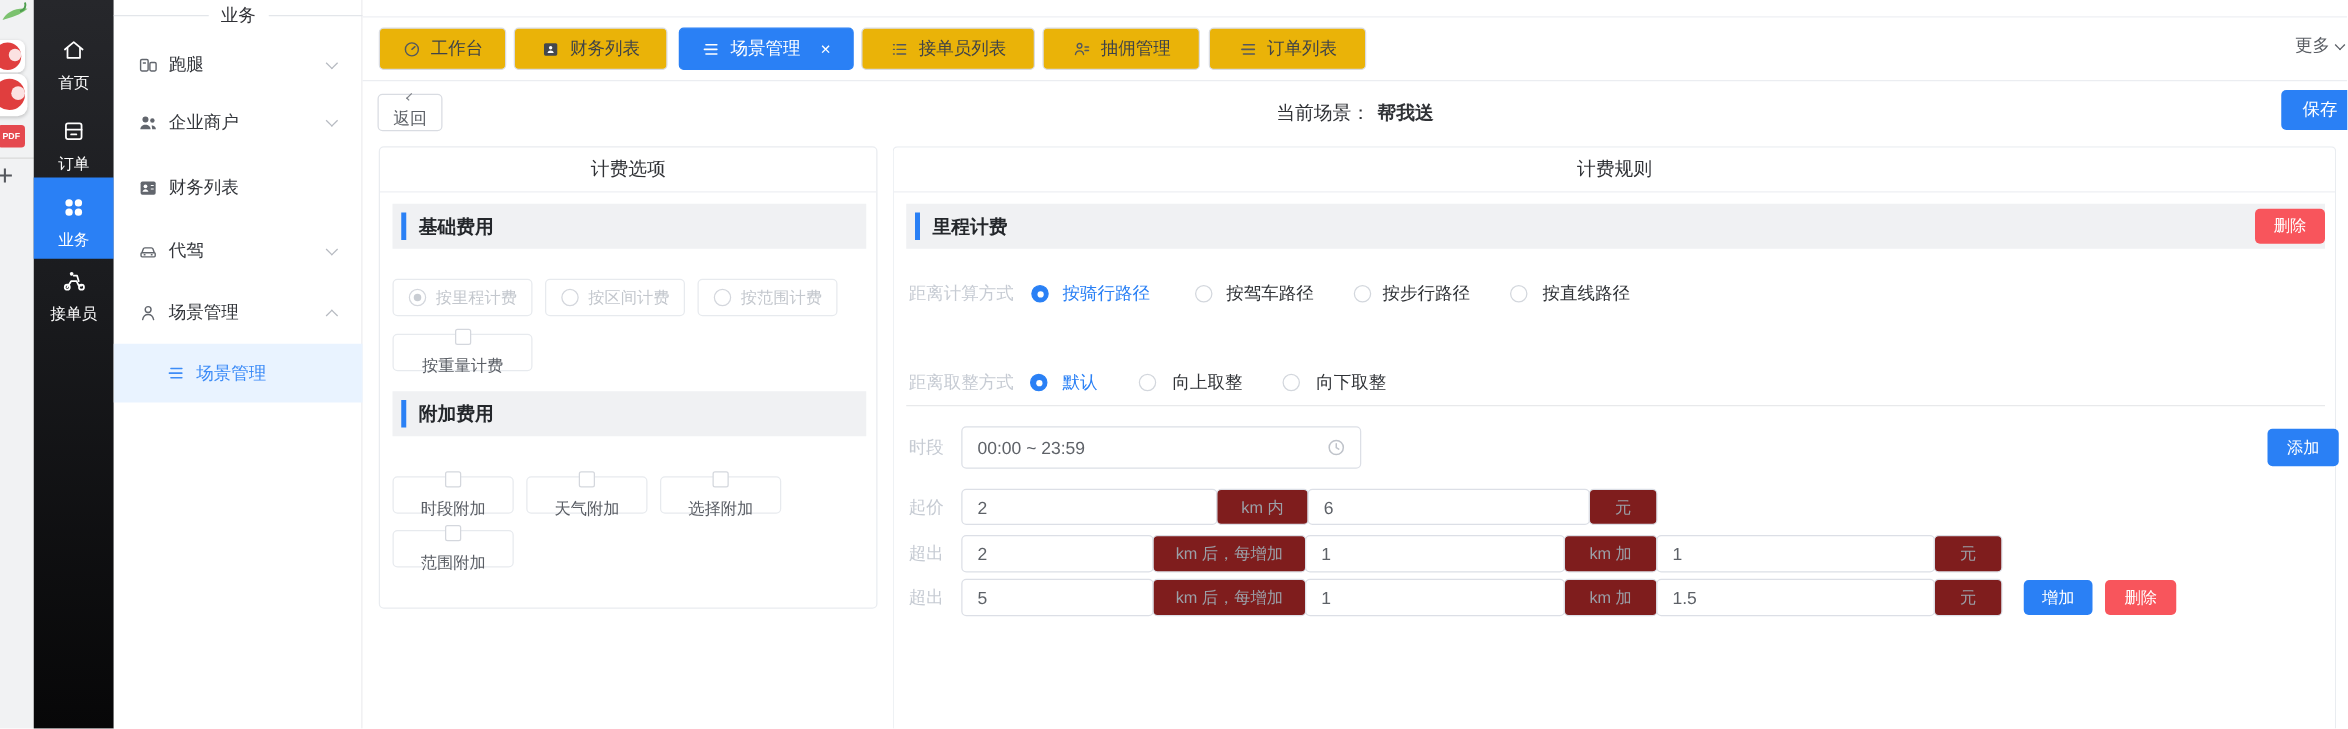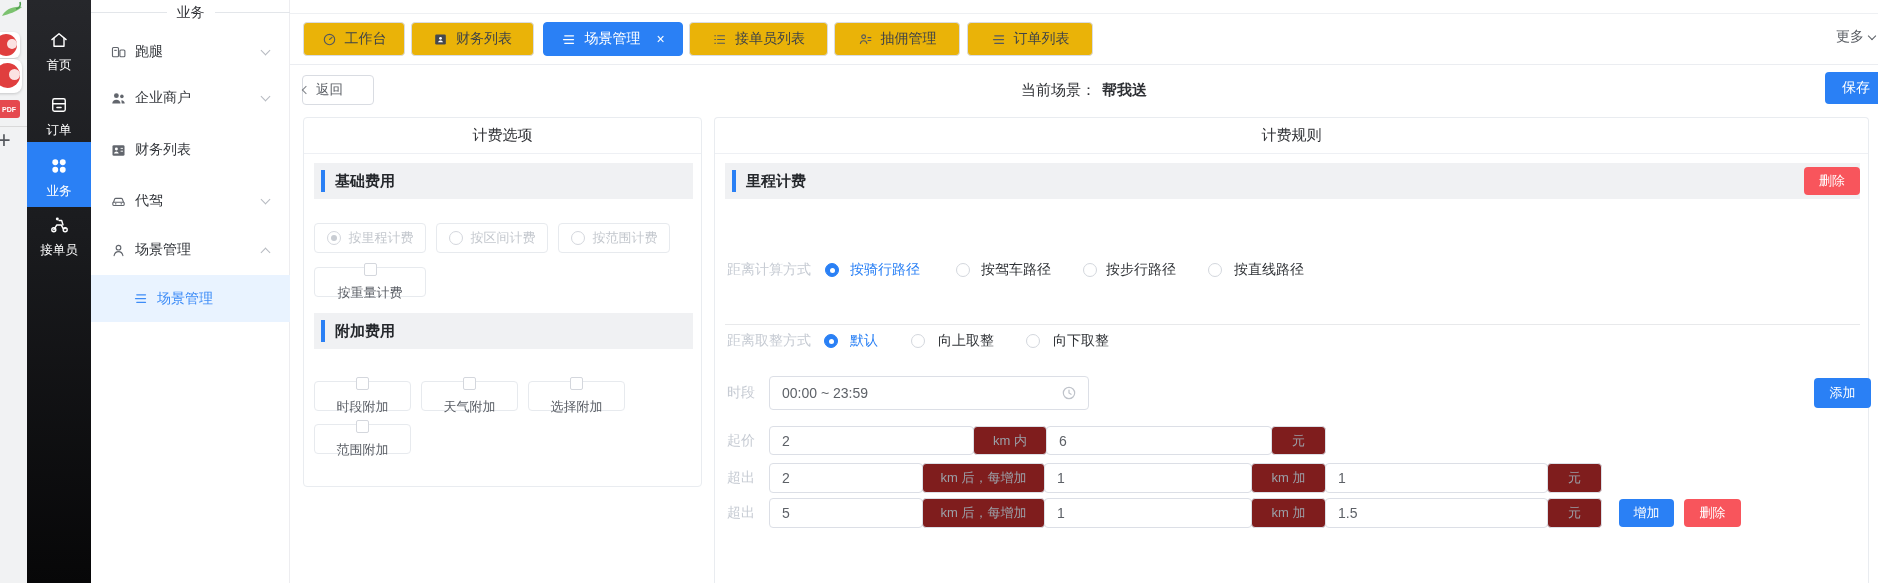--- a/index.html
+++ b/index.html
@@ -31,42 +31,42 @@
 .chv.up{transform:rotate(-135deg);margin-top:4px;}
 #m-sub{position:absolute;left:0;top:275px;width:199px;height:47px;background:#e9f3ff;display:flex;align-items:center;padding-left:42px;gap:9px;font-size:14px;color:#3d8cf7;}
 
 #topline{left:290px;top:13px;width:1588px;height:1px;background:#eef0f3;}
 .tab{position:absolute;top:22px;height:34px;border:1px solid #d9dce2;border-radius:4px;background:#eab308;display:flex;align-items:center;justify-content:center;gap:8px;font-size:14px;color:#3f4348;}
 .tab.active{background:#2a80f5;border-color:#2a80f5;color:#fff;}
 .tab .x{font-size:14px;margin-left:8px;line-height:1;}
 #more{left:1836px;top:29px;height:16px;display:flex;align-items:center;gap:5px;font-size:14px;color:#5a5e64;}
 #more .chv{border-color:#5a5e64;width:6px;height:6px;}
 #hdr-div{left:290px;top:64px;width:1588px;height:1px;background:#ebedf1;}
-#back-btn{left:302px;top:75px;width:72px;height:30px;border:1px solid #d9dce2;border-radius:4px;display:flex;align-items:center;justify-content:flex-start;gap:7px;font-size:13.5px;color:#5c6066;background:#fff;}
+#back-btn{left:302px;top:75px;width:52px;height:30px;border:1px solid #d9dce2;border-radius:4px;display:flex;align-items:center;justify-content:space-between;gap:7px;font-size:13.5px;color:#5c6066;background:#fff;flex-direction:column;}
 #back-btn .chv{width:6px;height:6px;transform:rotate(135deg);border-color:#7d8187;}
 #scene{left:290px;top:76px;width:1588px;height:28px;display:flex;align-items:center;justify-content:center;gap:6px;font-size:15px;color:#303236;}
 #scene b{font-weight:bold;}
 #save-btn{left:1825px;top:72px;width:62px;height:32px;background:#2a80f5;border-radius:4px;color:#fff;font-size:14px;display:flex;align-items:center;justify-content:center;}
 
 .panel{position:absolute;background:#fff;border:1px solid #e9ecf0;border-radius:4px;}
 #lp{left:303px;top:117px;width:399px;height:370px;text-align:right;}
 #rp{left:714px;top:117px;width:1155px;height:466px;border-bottom:none;border-radius:4px 4px 0 0;}
 .p-title{height:36px;border-bottom:1px solid #eef0f4;display:flex;align-items:center;justify-content:center;font-size:15px;color:#303236;}
 .bar{position:absolute;height:36px;background:#f0f1f3;display:flex;align-items:center;}
 .bar .accent{width:4px;height:22px;background:#2a80f5;margin:0 10px 0 7px;}
 .bar .btxt{font-size:15px;font-weight:bold;color:#24272b;}
 .opt{position:absolute;height:30px;border:1px solid #e7eaee;border-radius:4px;background:#fff;display:flex;align-items:center;justify-content:center;gap:8px;font-size:13px;}
 .opt.dis{color:#c3c7cd;}
 .opt.en{color:#5a5e65;flex-direction:column;}
 .rdo{width:14px;height:14px;border:1px solid #d4d7dd;border-radius:50%;background:#fff;flex:0 0 auto;}
 .rdo.sel{display:flex;align-items:center;justify-content:center;}
 .rdo.sel::after{content:'';width:6px;height:6px;border-radius:50%;background:#c9cdd3;}
 .chk{width:13px;height:13px;border:1px solid #d4d7dd;border-radius:2px;background:#fff;flex:0 0 auto;}
 
-.frow{position:absolute;left:0;width:1155px;margin-top:35px;}
+.frow{position:absolute;left:0;width:1155px;}
 .frow>*{position:absolute;top:50%;transform:translateY(-50%);}
 .flabel{font-size:14px;color:#c6cbd3;white-space:nowrap;}
 .ftext{font-size:14px;color:#303337;white-space:nowrap;}
 .ftext.sel{color:#2a80f5;}
 .frdo{width:14px;height:14px;border:1px solid #d3d7dd;border-radius:50%;background:#fff;}
 .frdo.sel{background:#2a80f5;border-color:#2a80f5;display:flex;align-items:center;justify-content:center;}
 .frdo.sel::after{content:'';width:5px;height:5px;border-radius:50%;background:#fff;}
 #rp-div{position:absolute;left:10px;top:206px;width:1135px;height:1px;background:#e8e9eb;}
 #time-box{left:54px;top:0;height:34px;width:320px;border:1px solid #dcdfe6;border-radius:4px;background:#fff;display:flex;align-items:center;transform:none;}
 #time-box .tval{font-size:14px;color:#5e6268;padding-left:12px;}

